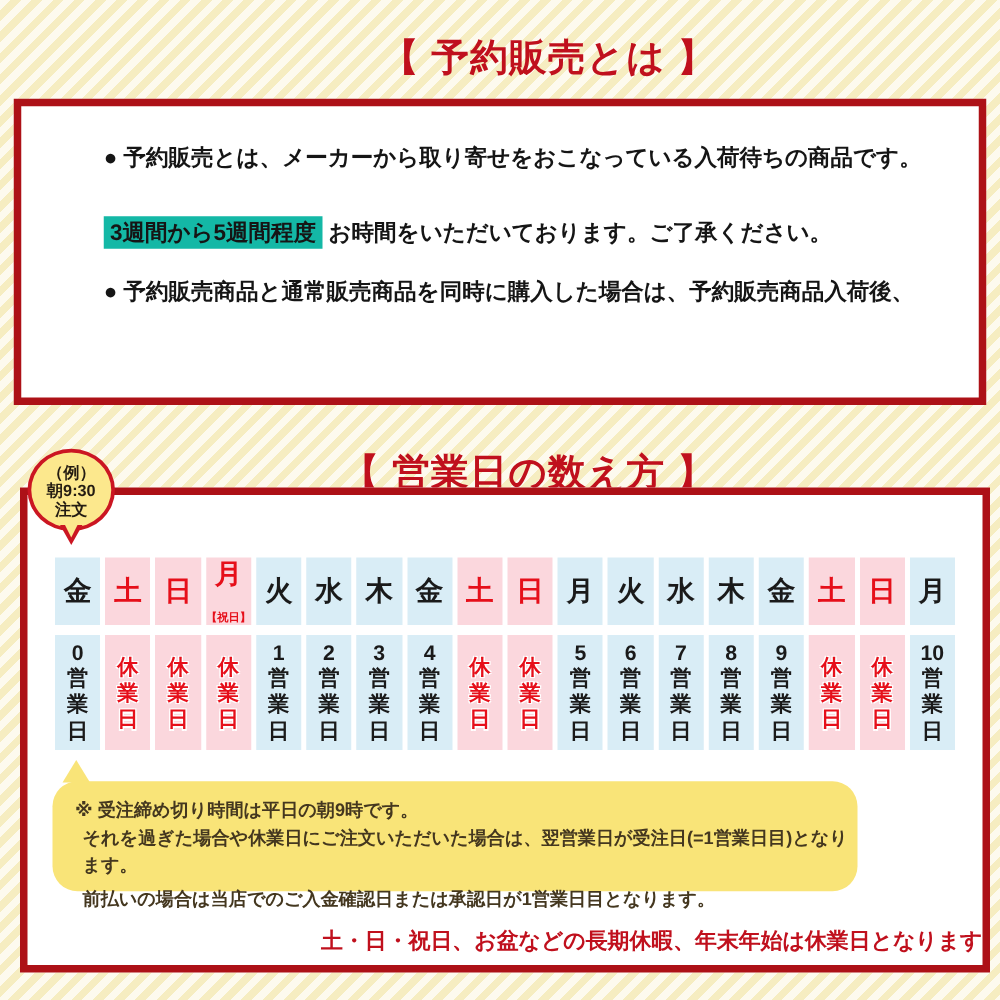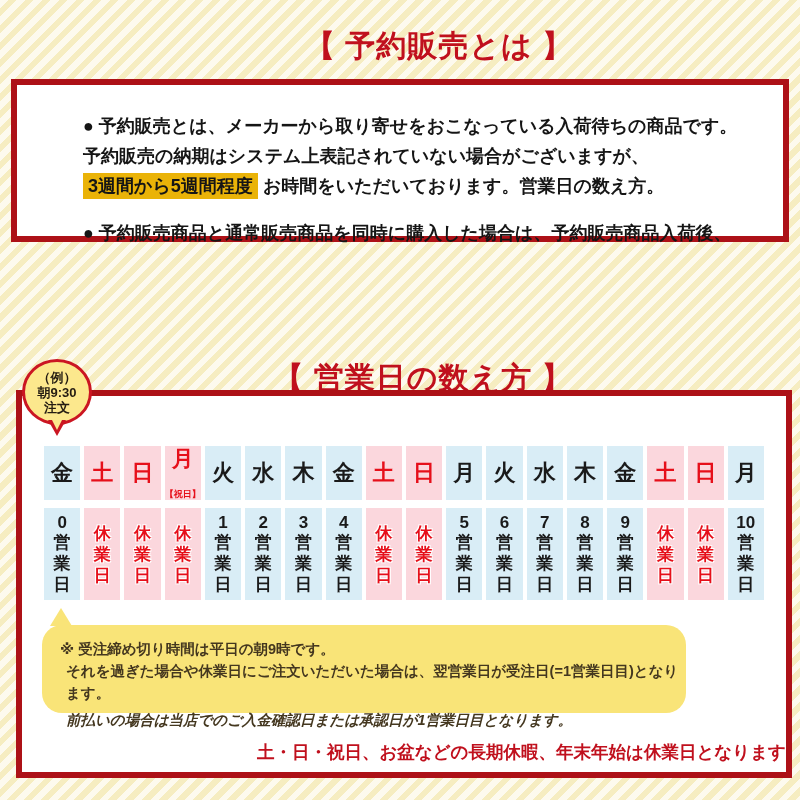--- a/index.html
+++ b/index.html
@@ -19,30 +19,30 @@
     letter-spacing:1px;
   }
   .title1{top:26px;margin-left:39px;}
   .title2{top:358px;margin-left:23px;}
   .info-box{
     position:absolute;
     box-sizing:border-box;
     background:#ffffff;
     border:6px solid #ad1117;
   }
-  .box1{left:11px;top:79px;width:778px;height:163px;padding:26px 20px 0 66px;}
+  .box1{left:11px;top:79px;width:778px;height:245px;padding:26px 20px 0 66px;}
   .box2{left:16px;top:390px;width:776px;height:388px;}
   .box1 p{
     margin:0 0 17px 0;
     font-size:18px;
     line-height:30px;
     color:#151515;
   }
   .hl{
-    background:#eab308;
+    background:#14b8a6;
     padding:3px 5px;
   }
   
   .badge{
     position:absolute;left:22px;top:359px;
     width:70px;height:66px;
     box-sizing:border-box;
     background:#fce88d;
     border:3px solid #cb1622;
     border-radius:50%;
@@ -94,37 +94,37 @@
     padding:13px 0 0 18px;
     font-size:14.5px;line-height:22px;
     color:#44371f;
   }
   .note::before{
     content:"";position:absolute;top:-17px;left:8px;
     border-left:11px solid transparent;border-right:11px solid transparent;
     border-bottom:18px solid #f9e478;
   }
   .note .indent{margin-left:6px;}
-  .note .line3{margin-top:5px;font-style:italic;}
+  .note .line3{margin-top:5px;}
   .closed-note{
     position:absolute;left:0;top:344px;width:100%;
     text-align:right;
     font-size:17.5px;
     color:#c0101d;
   }
 </style>
 </head>
 <body>
 
 <div class="page">
 
   <div class="section-title title1">【 予約販売とは 】</div>
 
   <div class="info-box box1">
-    <p><span>● 予約販売とは、メーカーから取り寄せをおこなっている入荷待ちの商品です。</span><br><span>予約販売の納期はシステム上表記されていない場合がございますが、</span><br><span class="hl">3週間から5週間程度</span><span> お時間をいただいております。営業日の数え方。</span></p>
+    <p><span>● 予約販売とは、メーカーから取り寄せをおこなっている入荷待ちの商品です。</span><br><br><span class="hl">3週間から5週間程度</span><span> お時間をいただいております。ご了承ください。</span></p>
     <p><span>● 予約販売商品と通常販売商品を同時に購入した場合は、予約販売商品入荷後、</span><br></p>
   </div>
 
   <div class="section-title title2">【 営業日の数え方 】</div>
 
   <div class="badge">
     <div>（例）</div>
     <div>朝9:30</div>
     <div>注文</div>
   </div>

